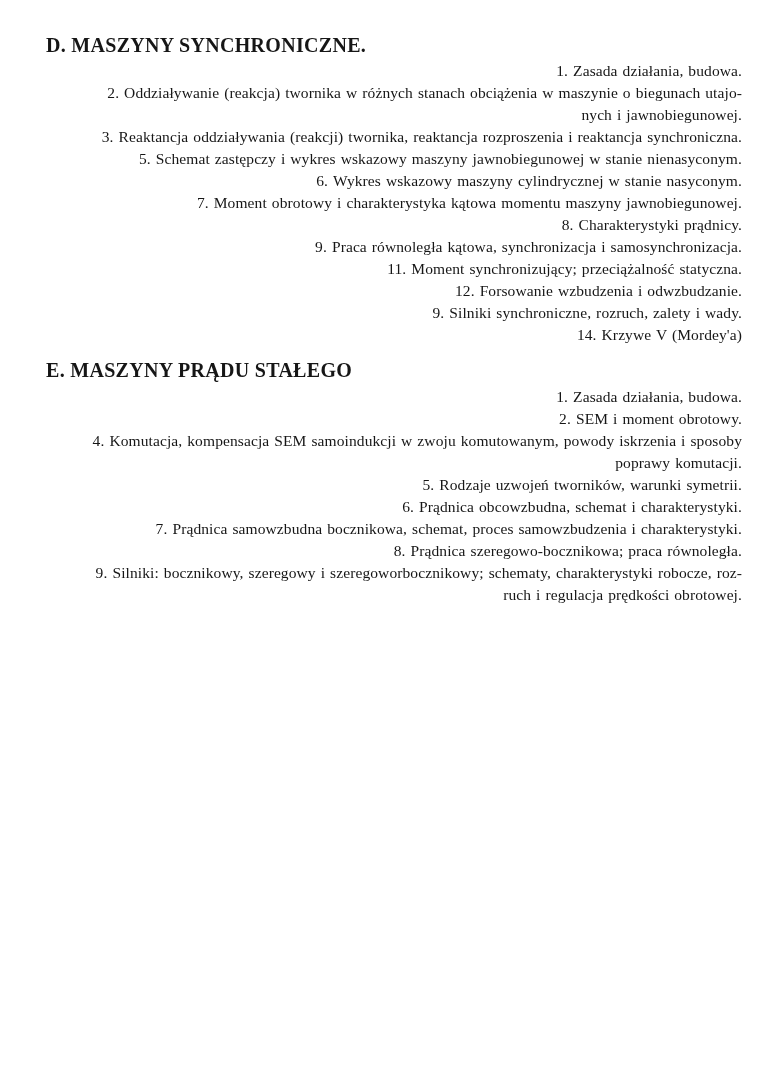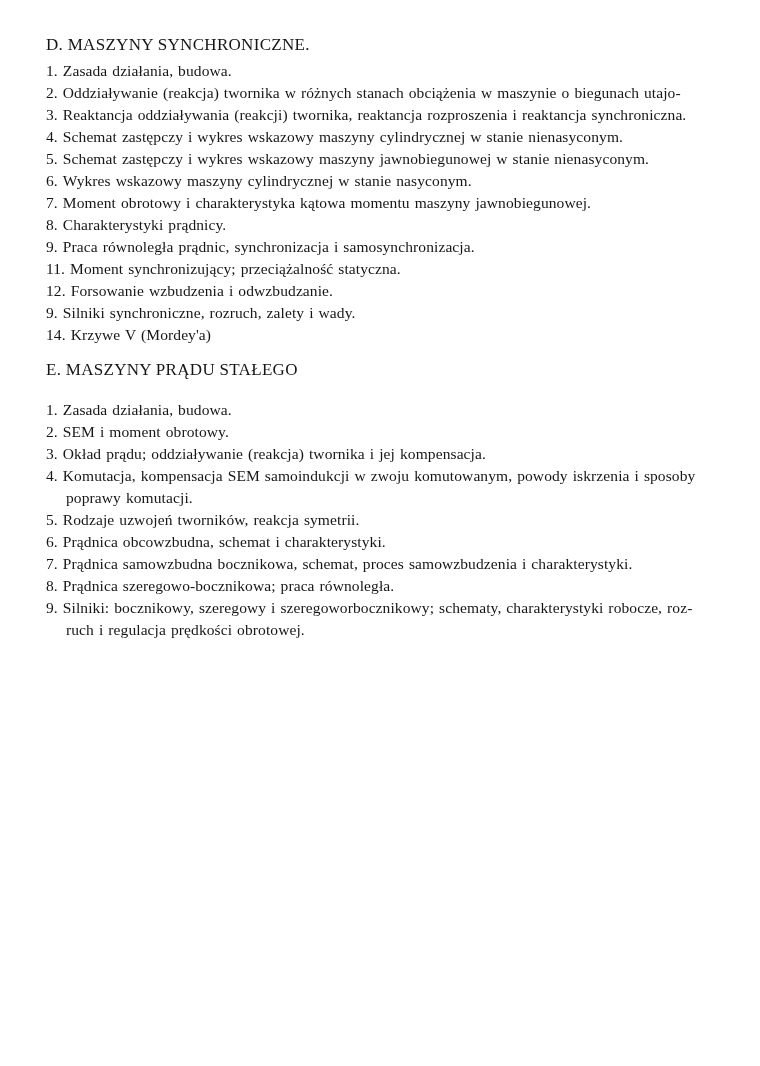--- a/index.html
+++ b/index.html
@@ -14,76 +14,76 @@
     color: var(--text-color, #161616);
     font-family: "Liberation Serif", "DejaVu Serif", serif;
     overflow: hidden;
   }
 
   .content {
     padding: 34px 18px 0 46px;
   }
 
   .heading {
-    font-size: 17px;
+    font-size: 20px;
     line-height: 22px;
-    font-weight: 400;
+    font-weight: 700;
     letter-spacing: 0.3px;
     margin: 0 0 4px 0;
     white-space: nowrap;
   }
 
-  .list { margin: 0; padding: 0; }
+  .list { margin: 0; padding: 0; text-align: right; }
 
   .item {
     font-size: 15.5px;
     line-height: 22px;
     white-space: nowrap;
     word-spacing: 1px;
     letter-spacing: 0.1px;
   }
 
   .item .num { margin-right: 5px; }
 
   .line { line-height: 22px; white-space: nowrap; }
 
   .cont { padding-left: 20px; }
 
   .section-e { margin-top: 13px; }
-  .section-e .heading { margin-bottom: 18px; }
+  .section-e .heading { margin-bottom: 5px; }
 </style>
 </head>
 <body>
 
 <div class="page">
   <div class="content">
 
     <section class="section-d">
       <h2 class="heading">D. MASZYNY SYNCHRONICZNE.</h2>
       <div class="list">
 
         <div class="item"><span class="num">1.</span><span class="txt">Zasada działania, budowa.</span></div>
 
         <div class="item">
           <div class="line"><span class="num">2.</span><span class="txt">Oddziaływanie (reakcja) twornika w różnych stanach obciążenia w maszynie o biegunach utajo-</span></div>
+          <div class="line cont">nych i jawnobiegunowej.</div>
         </div>
 
         <div class="item"><span class="num">3.</span><span class="txt">Reaktancja oddziaływania (reakcji) twornika, reaktancja rozproszenia i reaktancja synchroniczna.</span></div>
 
-        <div class="item"><span class="num">4.</span><span class="txt">Schemat zastępczy i wykres wskazowy maszyny cylindrycznej w stanie nienasyconym.</span></div>
 
         <div class="item"><span class="num">5.</span><span class="txt">Schemat zastępczy i wykres wskazowy maszyny jawnobiegunowej w stanie nienasyconym.</span></div>
 
         <div class="item"><span class="num">6.</span><span class="txt">Wykres wskazowy maszyny cylindrycznej w stanie nasyconym.</span></div>
 
         <div class="item"><span class="num">7.</span><span class="txt">Moment obrotowy i charakterystyka kątowa momentu maszyny jawnobiegunowej.</span></div>
 
         <div class="item"><span class="num">8.</span><span class="txt">Charakterystyki prądnicy.</span></div>
 
-        <div class="item"><span class="num">9.</span><span class="txt">Praca równoległa prądnic, synchronizacja i samosynchronizacja.</span></div>
+        <div class="item"><span class="num">9.</span><span class="txt">Praca równoległa kątowa, synchronizacja i samosynchronizacja.</span></div>
 
 
         <div class="item"><span class="num">11.</span><span class="txt">Moment synchronizujący; przeciążalność statyczna.</span></div>
 
         <div class="item"><span class="num">12.</span><span class="txt">Forsowanie wzbudzenia i odwzbudzanie.</span></div>
 
         <div class="item"><span class="num">9.</span><span class="txt">Silniki synchroniczne, rozruch, zalety i wady.</span></div>
 
         <div class="item"><span class="num">14.</span><span class="txt">Krzywe V (Mordey'a)</span></div>
 
@@ -91,28 +91,27 @@
     </section>
 
     <section class="section-e">
       <h2 class="heading">E. MASZYNY PRĄDU STAŁEGO</h2>
       <div class="list">
 
         <div class="item"><span class="num">1.</span><span class="txt">Zasada działania, budowa.</span></div>
 
         <div class="item"><span class="num">2.</span><span class="txt">SEM i moment obrotowy.</span></div>
 
-        <div class="item"><span class="num">3.</span><span class="txt">Okład prądu; oddziaływanie (reakcja) twornika i jej kompensacja.</span></div>
 
         <div class="item">
           <div class="line"><span class="num">4.</span><span class="txt">Komutacja, kompensacja SEM samoindukcji w zwoju komutowanym, powody iskrzenia i sposoby</span></div>
           <div class="line cont">poprawy komutacji.</div>
         </div>
 
-        <div class="item"><span class="num">5.</span><span class="txt">Rodzaje uzwojeń tworników, reakcja symetrii.</span></div>
+        <div class="item"><span class="num">5.</span><span class="txt">Rodzaje uzwojeń tworników, warunki symetrii.</span></div>
 
         <div class="item"><span class="num">6.</span><span class="txt">Prądnica obcowzbudna, schemat i charakterystyki.</span></div>
 
         <div class="item"><span class="num">7.</span><span class="txt">Prądnica samowzbudna bocznikowa, schemat, proces samowzbudzenia i charakterystyki.</span></div>
 
         <div class="item"><span class="num">8.</span><span class="txt">Prądnica szeregowo-bocznikowa; praca równoległa.</span></div>
 
         <div class="item">
           <div class="line"><span class="num">9.</span><span class="txt">Silniki: bocznikowy, szeregowy i szeregoworbocznikowy; schematy, charakterystyki robocze, roz-</span></div>
           <div class="line cont">ruch i regulacja prędkości obrotowej.</div>

